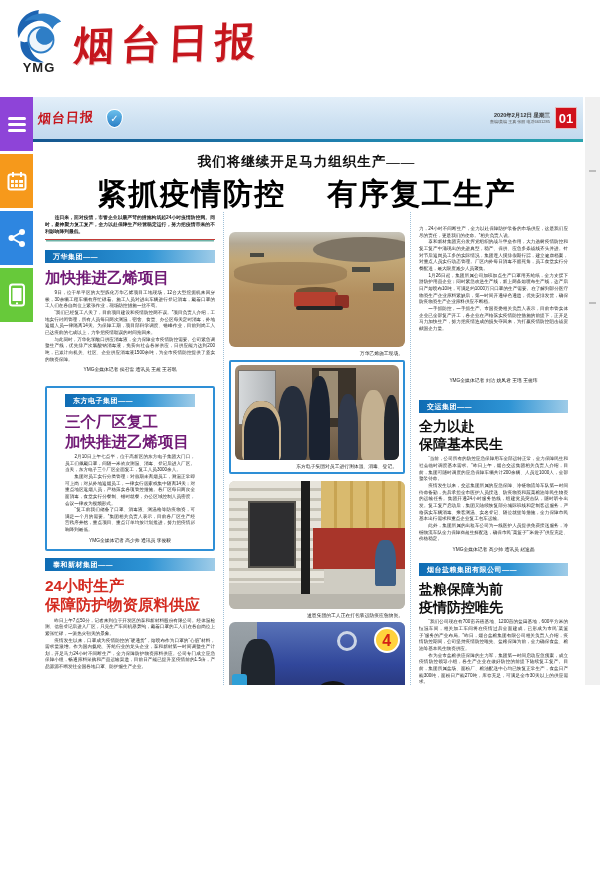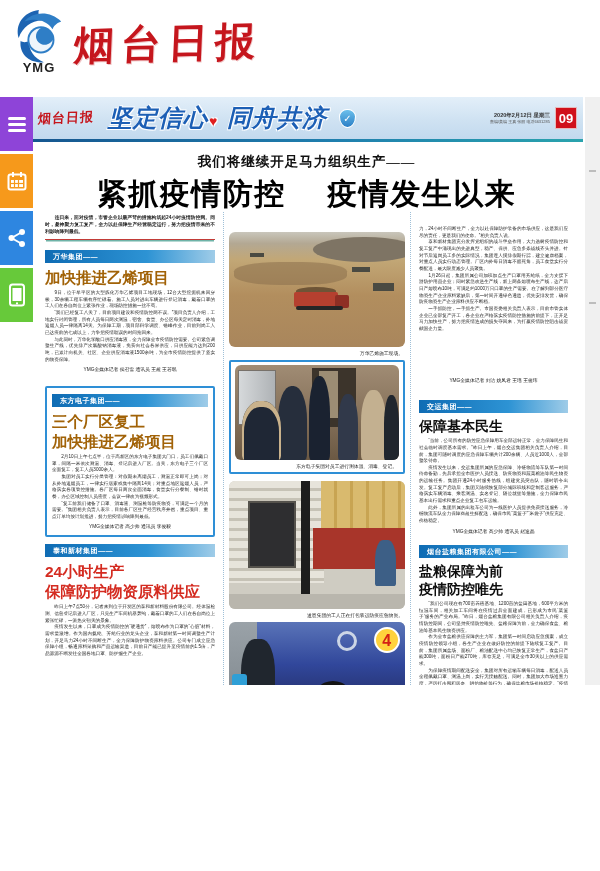--- a/index.html
+++ b/index.html
@@ -56,26 +56,26 @@
   .columns{position:absolute;left:15px;top:115px;width:523px;bottom:6px;display:flex}
   .col{overflow:hidden}
   .col-left{width:170px}
   .col-mid{width:188px;margin:0 8px;padding:0 5px;border-left:1px dotted #9fc0d8;border-right:1px dotted #9fc0d8}
   .col-right{flex:1}
 
   .intro{margin-top:2px;font-size:4.8px;font-weight:bold;line-height:1.5;color:#222;text-align:justify;
     white-space:pre-line;border-bottom:1.5px solid #c23b37;padding-bottom:3px;box-shadow:0 2.5px 0 -1px #6fb3a8}
   .sec-bar{height:13px;line-height:13px;margin-top:10px;background:linear-gradient(90deg,#0f6cb4 0%,#2d93d4 60%,#9fcce8 100%);
     color:#fff;font-size:7px;font-weight:bold;padding-left:8px;letter-spacing:.5px}
-  .art-title{margin:5px 0 3px;font-size:15.5px;font-weight:900;color:#a16207;line-height:1.25}
+  .art-title{margin:5px 0 3px;font-size:15.5px;font-weight:900;color:#701a75;line-height:1.25}
   .art-title.red{color:#d42b20}
   .art-title-sm{margin:4px 0 3px;font-size:14px;font-weight:900;color:#0d0d0d;line-height:1.3}
   .body-text{font-size:4.6px;line-height:1.45;color:#1d1d1d;text-align:justify;white-space:pre-line;overflow:hidden}
   .byline{font-size:4.8px;color:#222;text-align:center;margin:3px 0 2px}
-  .blue-box{border:2.5px solid #2e8fd6;border-radius:2px;padding:4px 5px;margin-top:14px;background:#fff}
+  .blue-box{border:2.5px solid #2e8fd6;border-radius:2px;padding:4px 18px;margin-top:14px;background:#fff}
 
   .photo-frame{margin-top:4px}
   .photo{position:relative;border-radius:6px;overflow:hidden;width:100%}
   .caption{font-size:4.8px;color:#1d1d1d;text-align:right;margin:3px 2px 3px 0}
   .photo-box{border:2.5px solid #2e8fd6;border-radius:2px;padding:3px 4px;margin-top:4px;background:#fff}
 
   
   .ph1{height:115px;background:linear-gradient(180deg,#c9c6bb 0%,#b3a893 10%,#c2a776 24%,#b28e5e 55%,#a9865c 100%)}
   .ph1 .hill{position:absolute;top:4%;right:-6%;width:58%;height:22%;background:#7e7464;border-radius:50%}
   .ph1 .pit{position:absolute;top:26%;left:3%;width:64%;height:20%;background:#8a6f4c;border-radius:40%;opacity:.55}
@@ -191,32 +191,31 @@
 
   <div class="right-strip">
     <div class="strip-dash" style="top:73px"></div>
     <div class="strip-dash" style="top:205px"></div>
   </div>
 
   <div class="paper">
 
     <div class="banner">
       <span class="banner-paper-name">烟台日报</span>
-      <span class="slogan-main"><span>坚定信心</span><span class="heart">♥</span> <span>同舟共济</span></span>
       <span class="shield">✓</span>
       <span class="date-block">
         <div class="date-l1">2020年2月12日 星期三</div>
         <div class="date-l2">责编/美编 王真 张丽 电话6631285</div>
       </span>
-      <span class="page-num">09</span>
+      <span class="page-num">01</span>
     </div>
     <div class="banner-line"></div>
 
     <div class="kicker">我们将继续开足马力组织生产——</div>
-    <div class="headline">紧抓疫情防控　 疫情发生以来</div>
+    <div class="headline">紧抓疫情防控　 有序复工生产</div>
 
     <div class="columns">
 
       <div class="col col-left">
         <div class="intro">　　连日来，面对疫情，市管企业以最严苛的措施构筑起24小时疫情防控网。同时，凝神聚力复工复产，全力以赴保障生产经营稳定运行，努力把疫情带来的不利影响降到最低。</div>
 
         <div class="sec-bar">万华集团——</div>
         <div class="art-title">
           <div>加快推进乙烯项目</div>
         </div>
@@ -323,20 +322,21 @@
 
       <div class="col col-right" style="padding-top:14px">
         <div class="body-text" style="height:148px">力，24小时不间断生产，全力以赴保障防护装备的市场供应，这是我们应尽的责任，更是我们的使命。”相关负责人说。
 　　泰和新材集团充分发挥党组织的战斗堡垒作用，大力选树疫情防控和复工复产中涌现出的先进典型，稳产、保供、应急多条战线齐头并进。针对节后返岗员工多的实际情况，集团逐人摸排假期行踪，建立健康档案，对重点人员实行动态管理。厂区内外每日消毒不留死角，员工食堂实行分餐配送，最大限度减少人员聚集。
 　　1月26日起，集团所属公司加班加点生产口罩用芳纶纸，全力支援下游防护用品企业；同时紧急改造生产线，新上两条熔喷布生产线，达产后日产熔喷布10吨，可满足约1000万只口罩的生产需要。在了解到部分医疗物资生产企业原料紧缺后，第一时间开通绿色通道，优先安排发货，确保防疫物资生产企业原料供应不断档。
 　　一手抓防控，一手抓生产。市国资委相关负责人表示，目前市管实体企业已全部复产开工，各企业在严格落实疫情防控措施的前提下，正开足马力加快生产，努力把疫情造成的损失夺回来，为打赢疫情防控阻击战贡献国企力量。</div>
         <div class="byline">YMG全媒体记者 刘洁 姚凤君 王瑶 王俊玮</div>
 
         <div class="sec-bar" style="margin-top:17px">交运集团——</div>
         <div class="art-title-sm">
+          <div>全力以赴</div>
           <div>保障基本民生</div>
         </div>
         <div class="body-text" style="max-height:138px">　　“当前，公司所有的防控应急保障用车全部运转正常，全力保障民生和社会临时调度基本需求。”昨日上午，烟台交运集团相关负责人介绍，目前，集团可随时调度的应急保障车辆共计200余辆、人员近1000人，全部整装待命。
 　　疫情发生以来，交运集团所属的应急保障、冷链物流等车队第一时间待命备勤，先后承担全市医护人员接送、防疫物资和蔬菜粮油等民生物资的运输任务。集团开通24小时服务热线，组建党员突击队，随时听令出发。复工复产启动后，集团又陆续恢复部分城际班线和定制客运服务，严格落实车辆消毒、乘客测温、实名登记、隔位就坐等措施，全力保障市民基本出行需求和重点企业复工包车运输。
 　　此外，集团所属的出租车公司为一线医护人员提供免费接送服务，冷链物流车队全力保障商超生鲜配送，确保市民“菜篮子”“米袋子”供应充足、价格稳定。</div>
         <div class="byline">YMG全媒体记者 高少帅 通讯员 赵逢晶</div>
 
         <div class="sec-bar" style="margin-top:11px">烟台盐粮集团有限公司——</div>
         <div class="art-title-sm">
           <div>盐粮保障为前</div>

